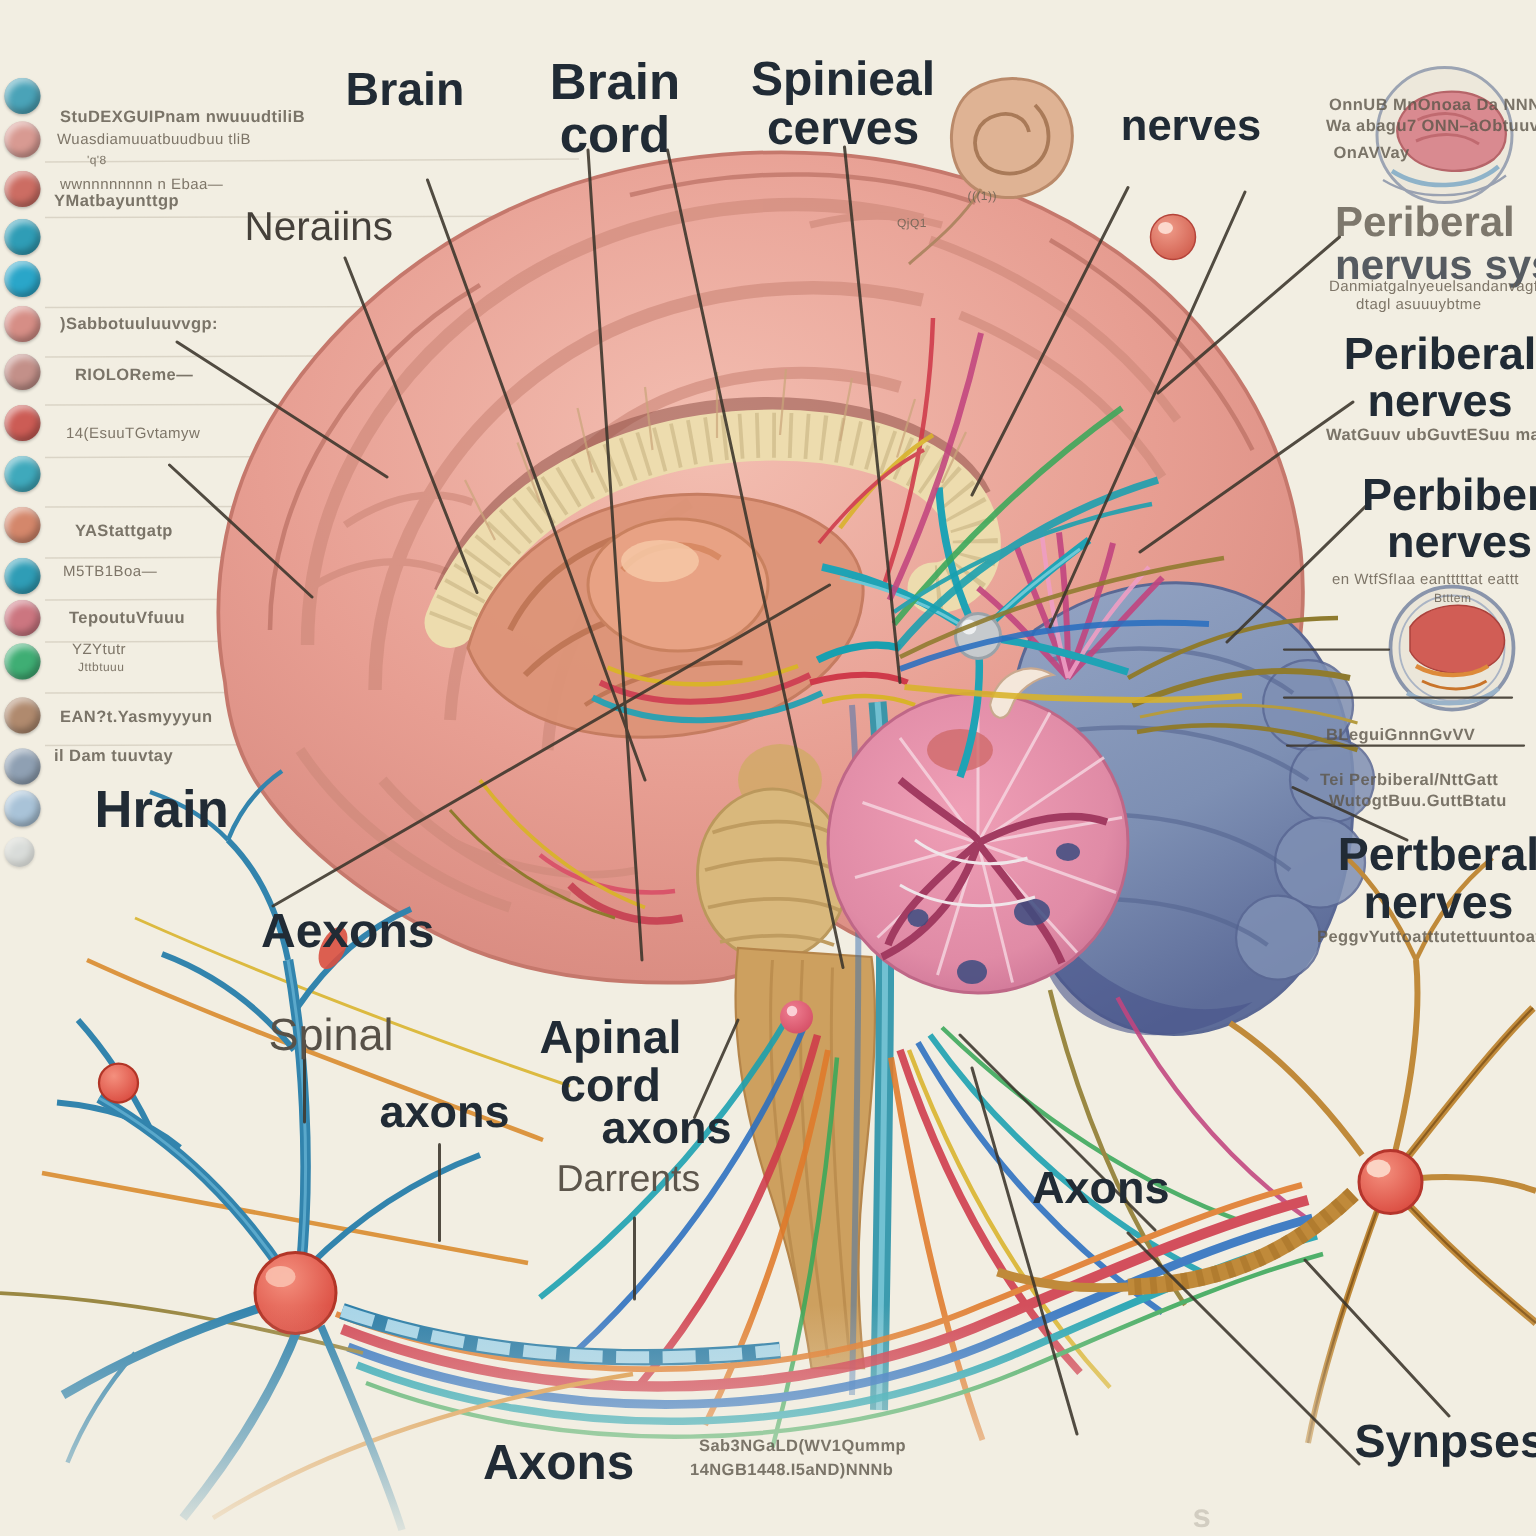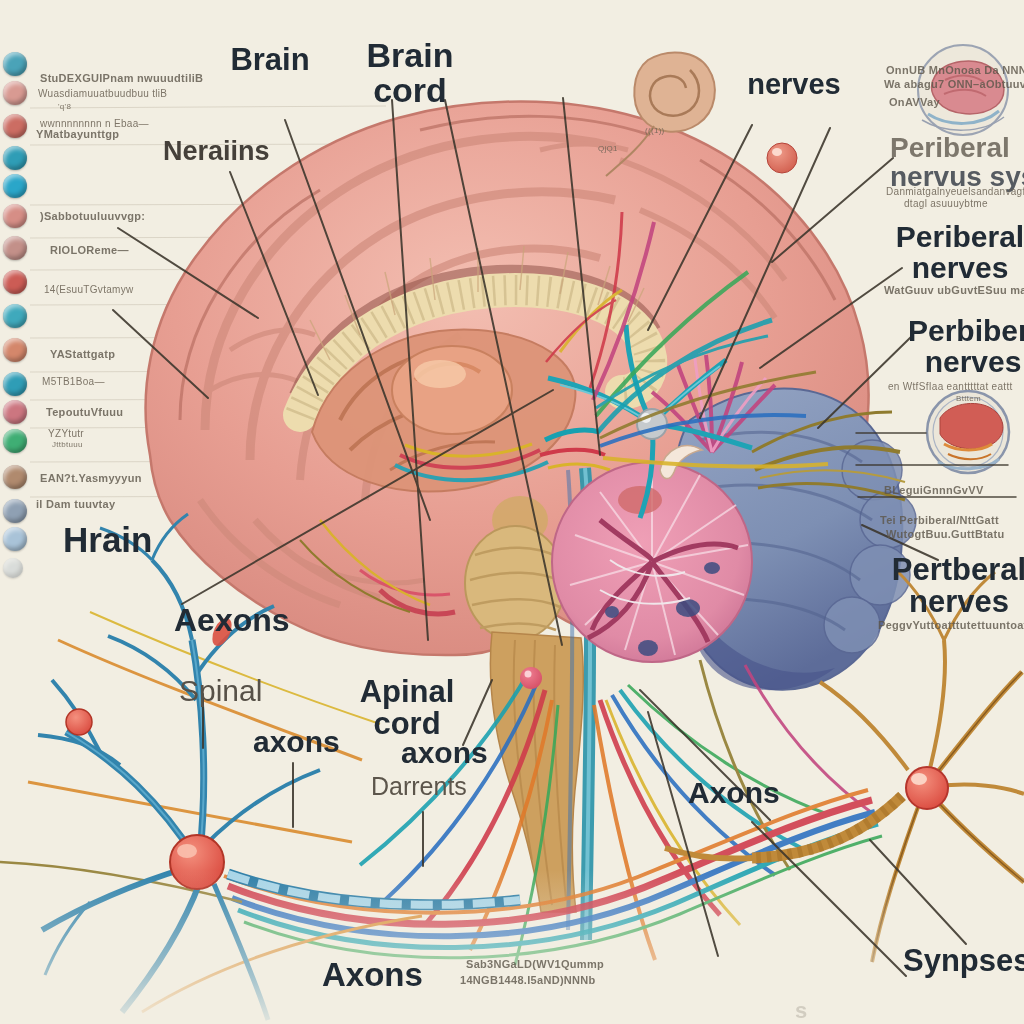--- a/index.html
+++ b/index.html
@@ -3,21 +3,21 @@
 <meta charset="utf-8">
 <style>
   html,body{margin:0;padding:0;background:#d8d4c8;}
   #stage{position:relative;width:1024px;height:1024px;overflow:hidden;
          background:#f2eee2;font-family:"Liberation Sans",sans-serif;}
   #art{position:absolute;left:0;top:0;}
   .lbl{position:absolute;color:#212b35;font-weight:bold;line-height:1.02;
        text-align:center;white-space:nowrap;}
   .lbl .ln{display:block;}
   .la{text-align:left;}
-  .soft{color:#45403a;font-weight:bold;}
+  .soft{color:#45403a;font-weight:normal;}
   .soft2{color:#575148;font-weight:normal;margin-top:22px;}
   .soft3{color:#5c554b;font-weight:normal;}
   .fade1{opacity:.78;}
   .g{position:absolute;font-size:10px;color:#6a6153;letter-spacing:.3px;
      opacity:.85;white-space:nowrap;filter:blur(.2px);}
   .gb{font-weight:bold;font-size:11px;color:#5d564a;opacity:.8;filter:blur(.35px);}
   .gs{font-size:8px;}
   .lc{position:absolute;left:3px;width:24px;height:24px;border-radius:50%;
       box-shadow:inset -2px -3px 4px rgba(0,0,0,.28),inset 2px 3px 4px rgba(255,255,255,.55),0 1px 2px rgba(0,0,0,.25);}
   .shadowS{position:absolute;font-size:22px;color:#8a8376;opacity:.3;font-weight:bold;}
@@ -397,20 +397,24 @@
   </g>
 </svg>
 
 <div class="lbl" style="left:170px;top:44px;width:200px;font-size:31px">
   <span class="ln">Brain</span>
 </div>
 <div class="lbl" style="left:355px;top:38px;width:110px;font-size:34px">
   <span class="ln">Brain</span>
   <span class="ln">cord</span>
 </div>
+<div class="lbl" style="left:492px;top:36px;width:140px;font-size:32px">
+  <span class="ln">Spinieal</span>
+  <span class="ln">cerves</span>
+</div>
 <div class="lbl" style="left:718px;top:70px;width:152px;font-size:29px">
   <span class="ln">nerves</span>
 </div>
 <div class="lbl la soft" style="left:163px;top:138px;font-size:27px">Neraiins</div>
 
 <div class="lbl la fade1" style="left:890px;top:134px;width:140px;font-size:28px">
   <span class="ln" style="color:#5d564c">Periberal</span>
   <span class="ln" style="color:#2b333e">nervus syst</span>
 </div>
 <div class="lbl" style="left:895px;top:222px;width:130px;font-size:30px">

